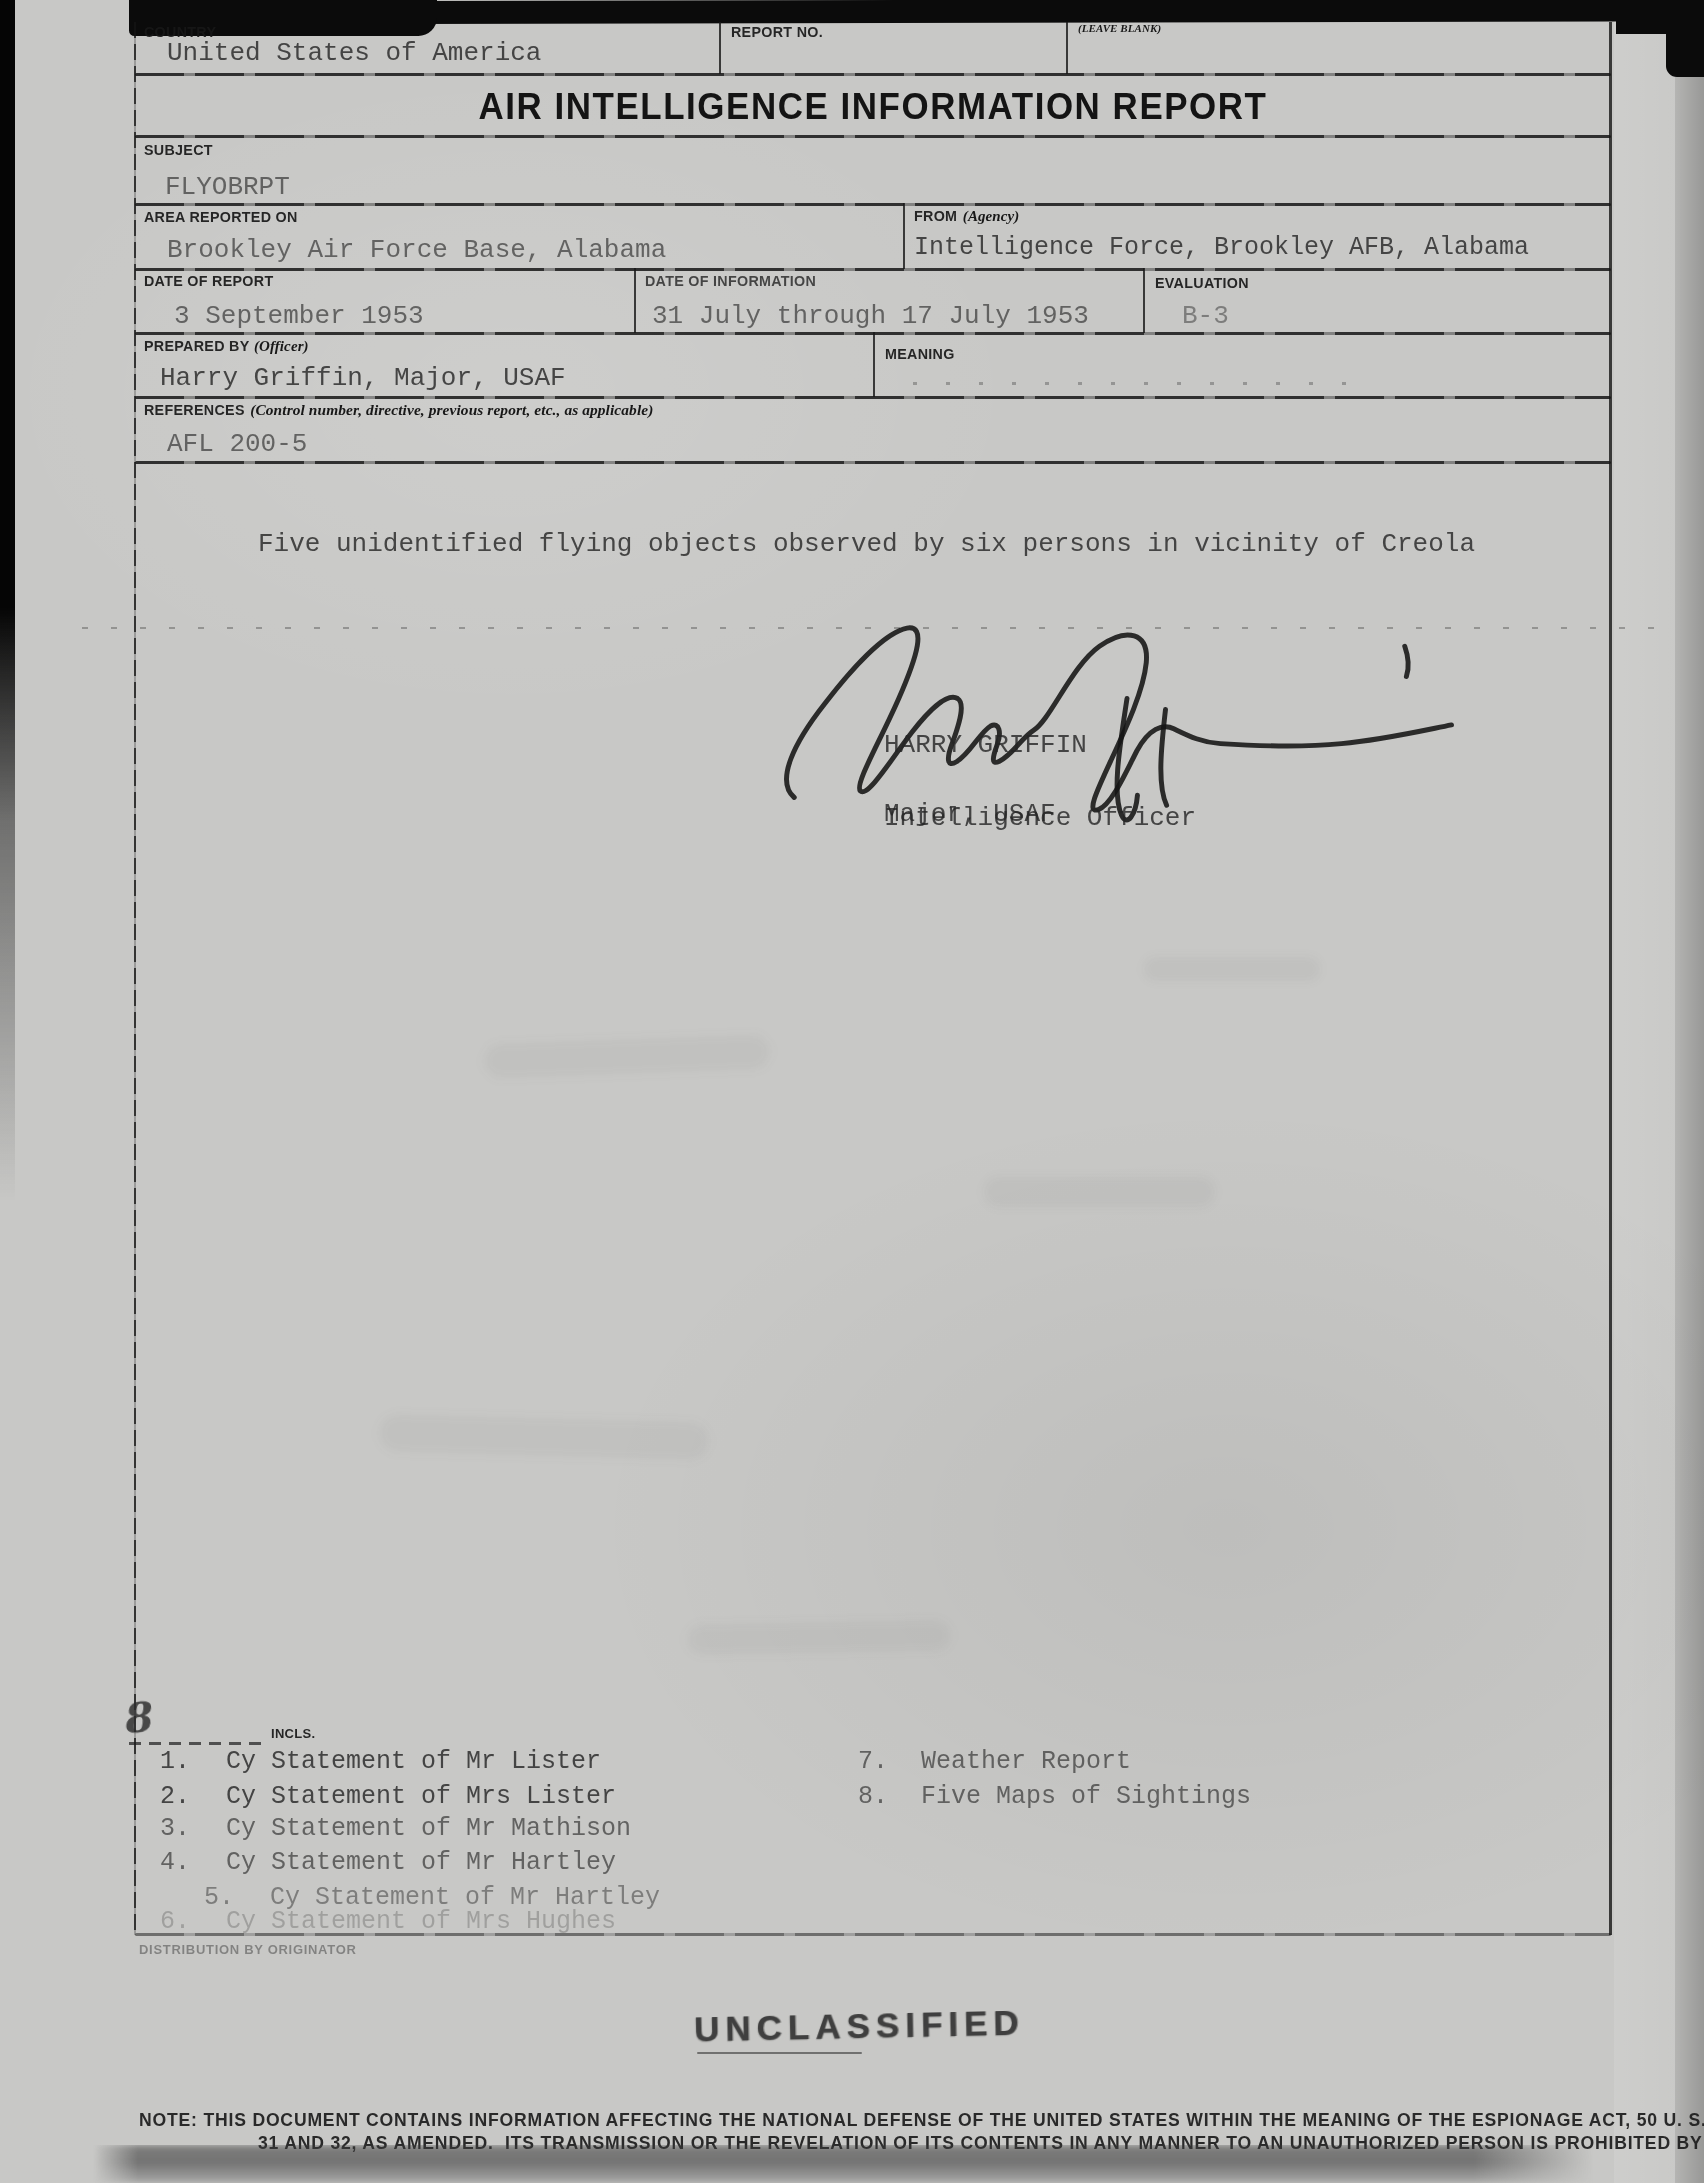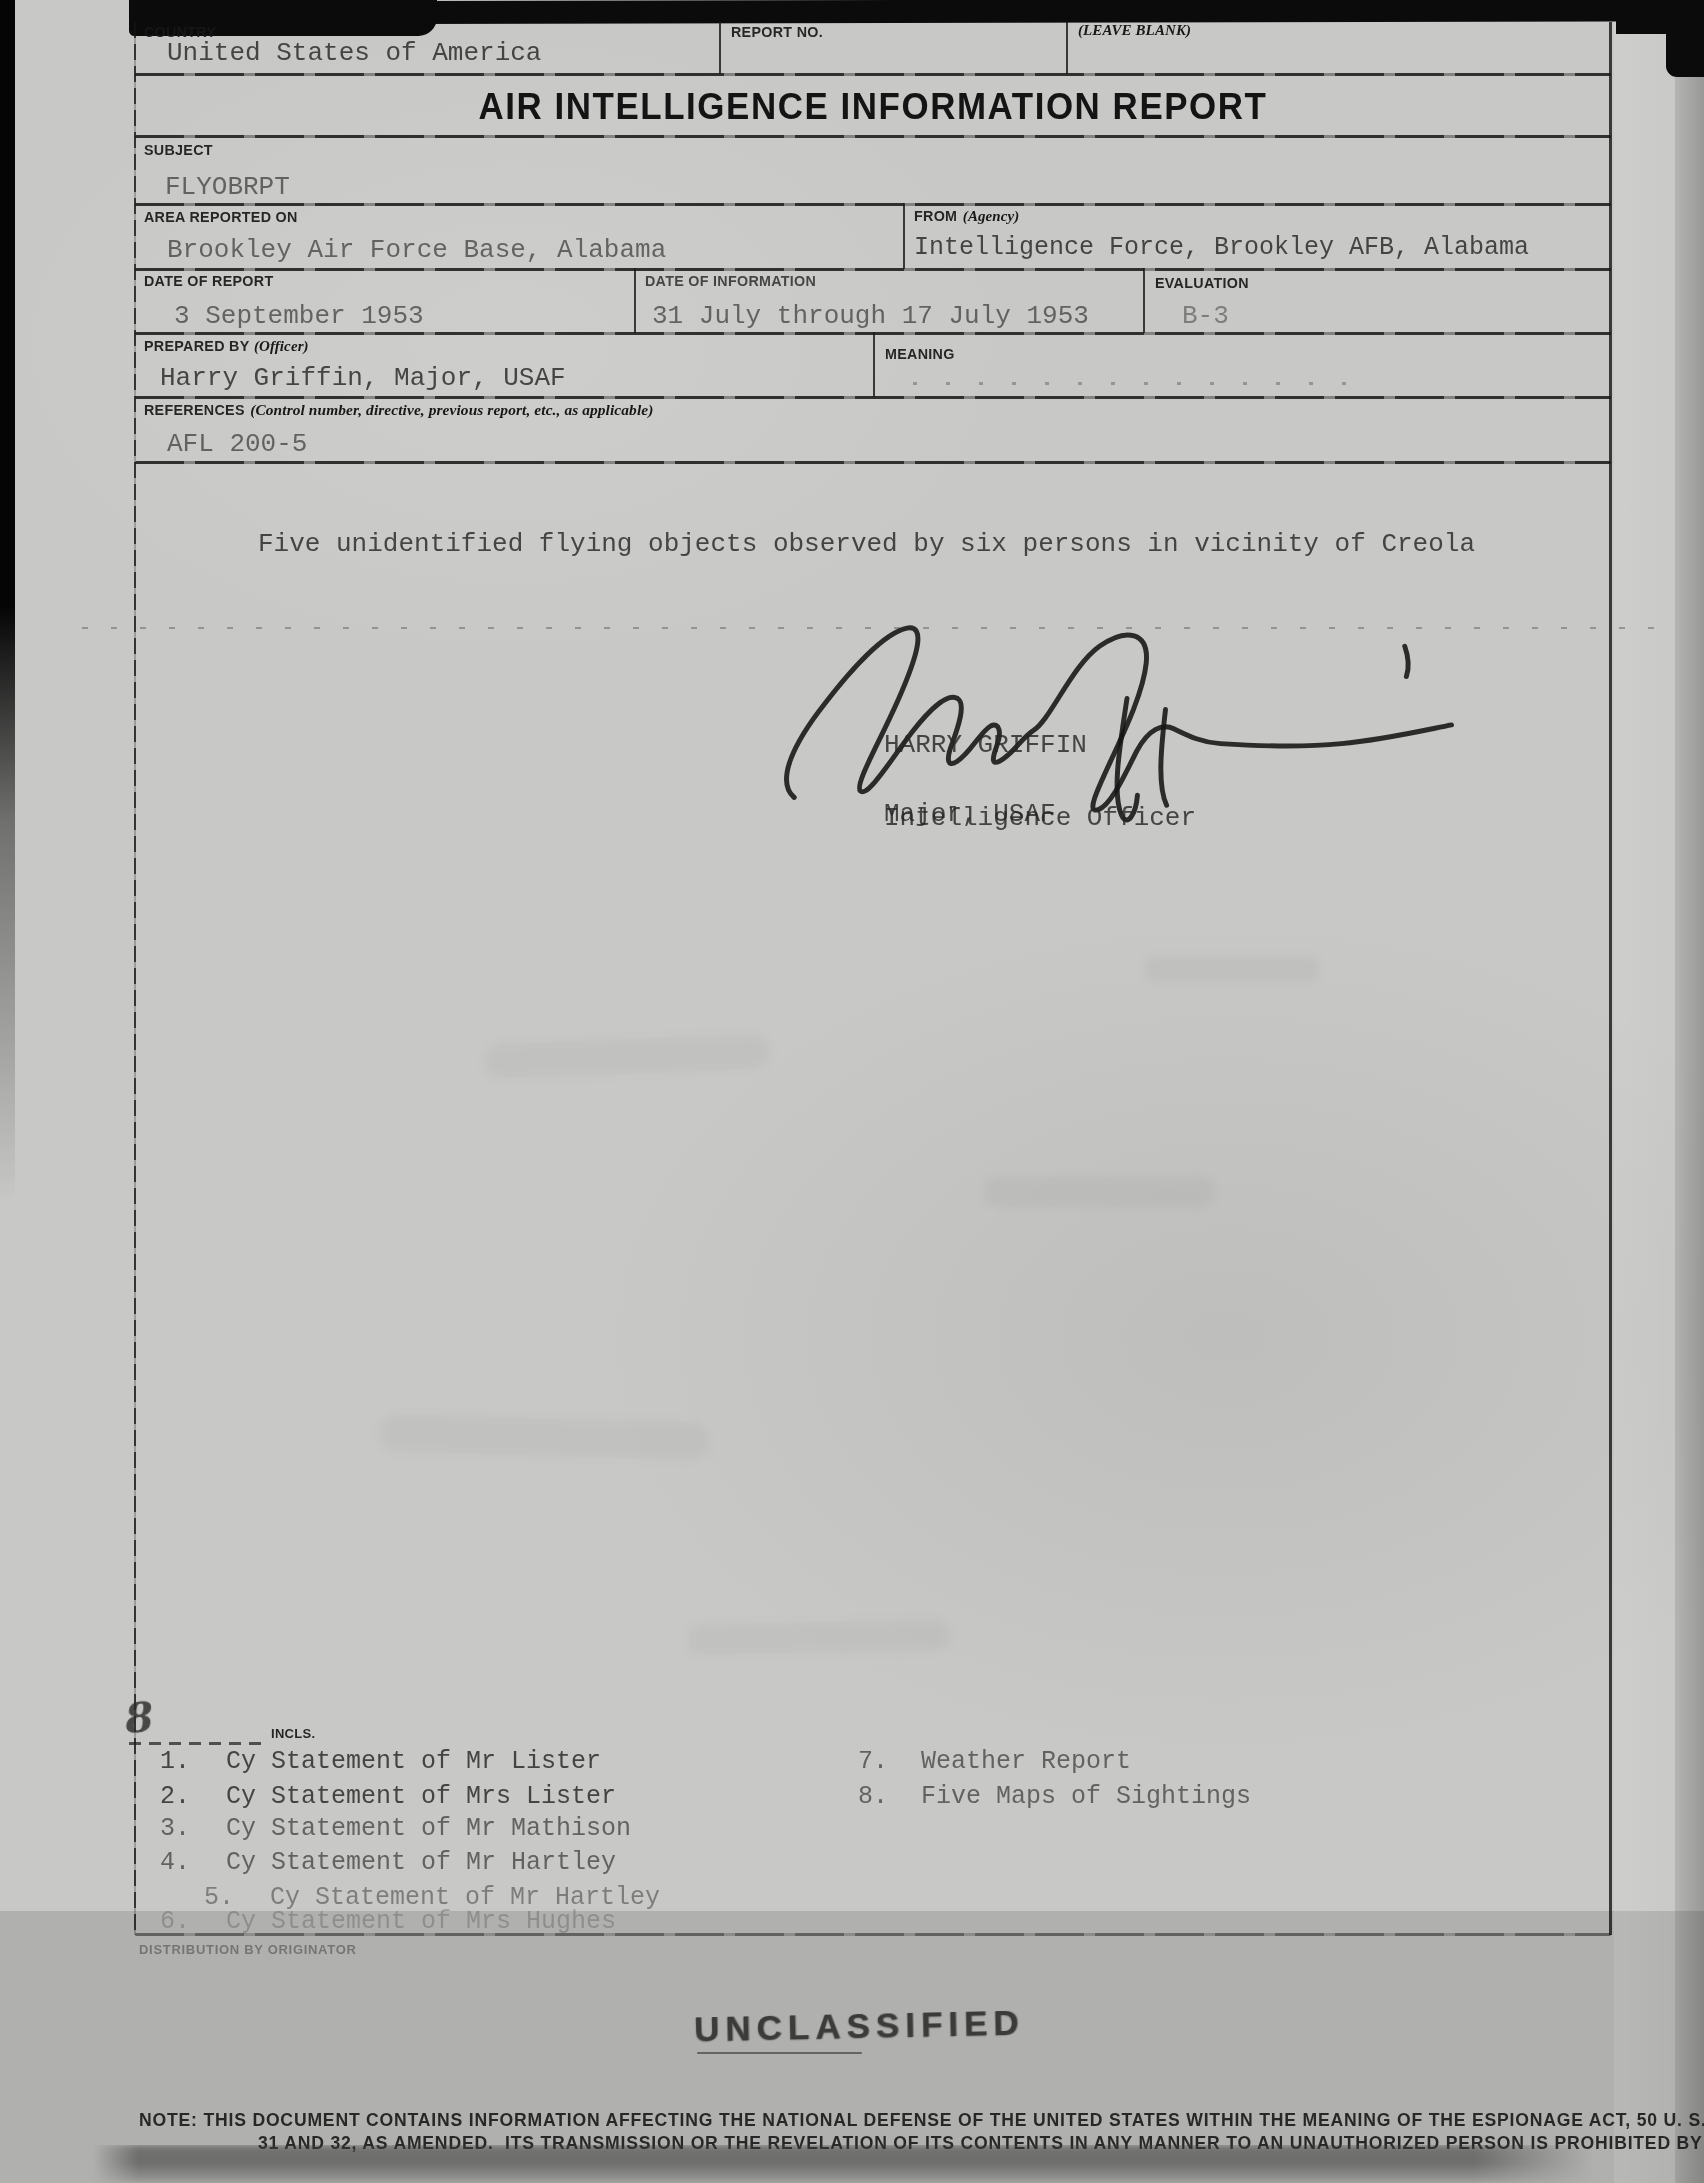--- a/index.html
+++ b/index.html
@@ -3,21 +3,21 @@
 <meta charset="utf-8">
 <style>
   html,body{margin:0;padding:0;}
   body{
     width:1704px;height:2183px;position:relative;overflow:hidden;
     background:#b0b0ae;
     font-family:"Liberation Sans",sans-serif;
   }
   .abs{position:absolute;}
   #paper{
-    position:absolute;left:0;top:0;width:1704px;height:1911px;
+    position:absolute;left:0;top:0;width:1704px;height:2183px;
     background:
       radial-gradient(880px 550px at 30% 18%, rgba(255,255,255,.10), transparent 60%),
       radial-gradient(990px 660px at 72% 70%, rgba(0,0,0,.05), transparent 65%),
       #c8c8c6;
   }
   .edge-right{
     position:absolute;top:0;right:0;width:29px;height:2183px;
     background:linear-gradient(90deg, rgba(0,0,0,.10), rgba(0,0,0,.24));
   }
   .edge-right2{
@@ -109,21 +109,21 @@
   <div class="vline" style="left:719px;top:22px;height:52px;"></div>
   <div class="vline" style="left:1066px;top:22px;height:52px;"></div>
   <div class="vline" style="left:903px;top:203px;height:66px;"></div>
   <div class="vline" style="left:634px;top:268px;height:65px;"></div>
   <div class="vline" style="left:1143px;top:268px;height:65px;"></div>
   <div class="vline" style="left:873px;top:332px;height:65px;"></div>
 
   <div class="abs lbl" style="left:144px;top:24px;">COUNTRY</div>
   <div class="abs tw f1" style="left:167px;top:38px;">United States of America</div>
   <div class="abs lbl" style="left:731px;top:24px;">REPORT NO.</div>
-  <div class="abs lbl-it" style="left:1078px;top:22px;font-size:15px;">(LEAVE BLANK)</div>
+  <div class="abs lbl-it" style="left:1078px;top:22px;font-size:11px;">(LEAVE BLANK)</div>
 
   <div class="abs title" style="left:135px;top:86px;width:1476px;">AIR INTELLIGENCE INFORMATION REPORT</div>
 
   <div class="abs lbl" style="left:144px;top:142px;">SUBJECT</div>
   <div class="abs tw f2" style="left:165px;top:172px;">FLYOBRPT</div>
 
   <div class="abs lbl" style="left:144px;top:209px;">AREA REPORTED ON</div>
   <div class="abs tw f2" style="left:167px;top:235px;">Brookley Air Force Base, Alabama</div>
   <div class="abs" style="left:914px;top:208px;">
     <span class="lbl">FROM</span><span class="lbl-it" style="margin-left:5.5px;">(Agency)</span>

